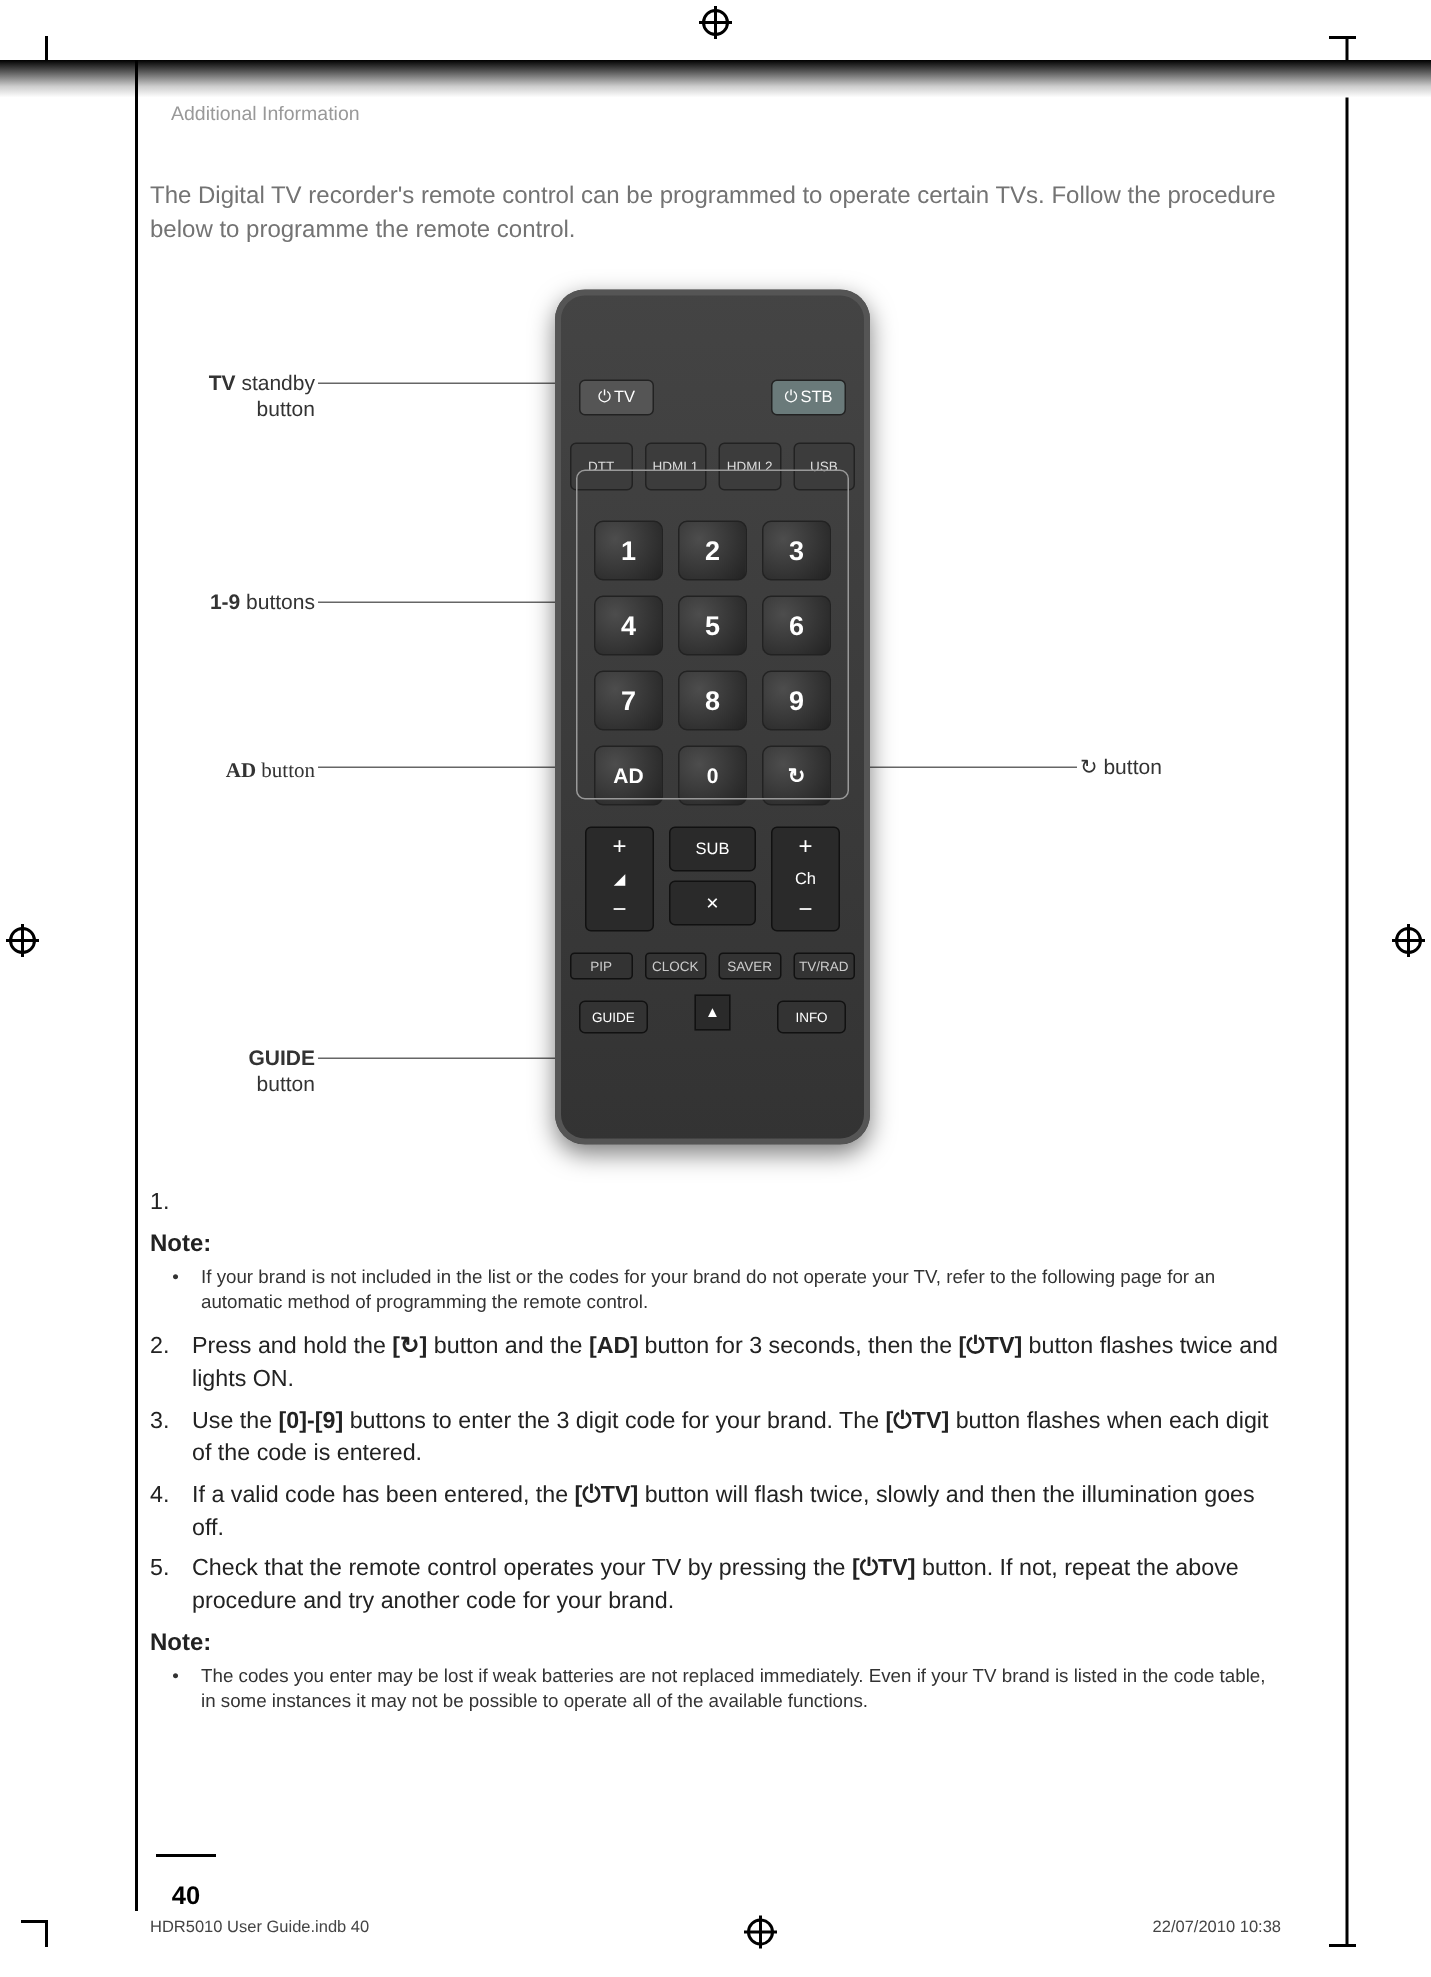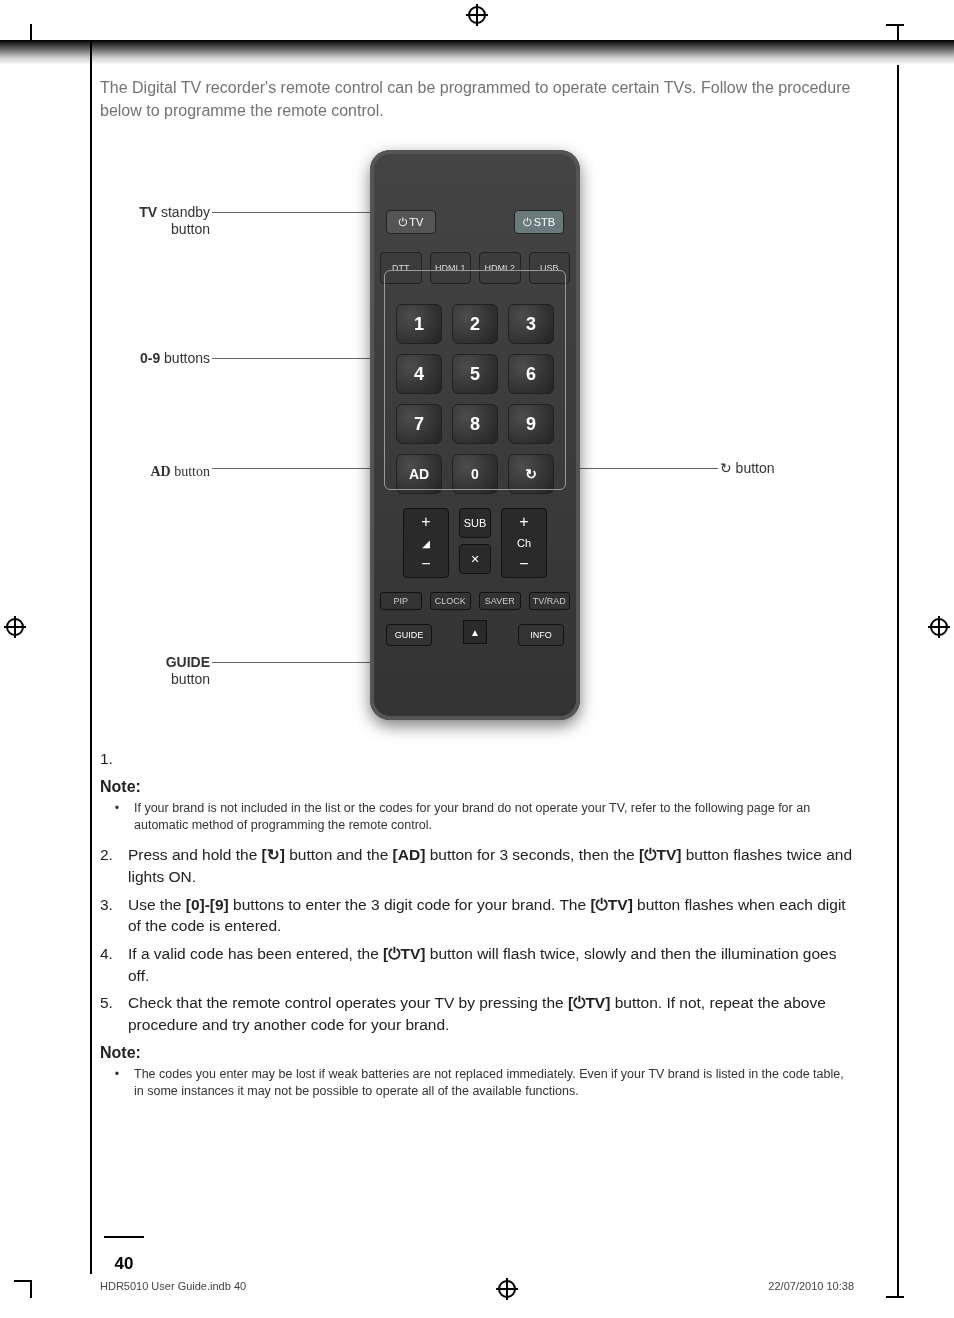--- a/index.html
+++ b/index.html
@@ -124,21 +124,21 @@
     width:46px; height:70px;
     background:#2a2a2a;
     border:1px solid #111;
     border-radius:4px;
     color:#fff;
     display:flex; flex-direction:column; align-items:center; justify-content:space-between;
     font-size:16px; padding:4px 0;
   }
   .mid-col { display:flex; flex-direction:column; gap:6px; align-items:center;}
   .mid-btn {
-    width:32px; height:30px;
+    width:58px; height:30px;
     background:#2a2a2a; border:1px solid #111; border-radius:4px;
     color:#fff; font-size:11px; display:flex;align-items:center;justify-content:center;
   }
   .mid-row { display:flex; gap:10px; justify-content:center; margin-top:14px;}
   .tiny-row { display:flex; gap:8px; justify-content:center; margin-top:14px;}
   .tiny-btn { width:42px; height:18px; font-size:9px; color:#ccc; background:#333; border:1px solid #111; border-radius:3px; display:flex;align-items:center;justify-content:center;}
   .bot-row { display:flex; justify-content:space-between; margin-top:14px; padding:0 6px;}
   .guide-btn, .info-btn { width:46px; height:22px; background:#333; border:1px solid #111; color:#fff; font-size:9px; display:flex;align-items:center;justify-content:center; border-radius:4px;}
   .dpad-up {
     width:24px;height:24px; background:#2a2a2a;
@@ -230,33 +230,34 @@
 <div class="crop-tr"></div>
 <div class="crop-right-edge"></div>
 <div class="crop-bl"></div>
 <div class="crop-br"></div>
 
 <div class="top-gradient"></div>
 <div class="left-bar"></div>
 
 <div class="content">
 
+  <div class="breadcrumb">Additional Information</div>
 
 
   <p class="intro">The Digital TV recorder's remote control can be programmed to operate certain TVs. Follow the procedure below to programme the remote control.</p>
 
   <div class="diagram">
 
     <div class="callout" style="top:64px; left:0; width:110px;">
       <b>TV</b><span> standby button</span>
     </div>
     <div class="remote-label-line" style="top:72px; left:112px; width:178px;"></div>
 
     <div class="callout" style="top:210px; left:0; width:110px;">
-      <b>0-9</b><span> buttons</span>
+      <b>1-9</b><span> buttons</span>
     </div>
     <div class="remote-label-line" style="top:218px; left:112px; width:170px;"></div>
 
     <div class="callout" style="top:324px; left:0; width:110px;font-family:Liberation Serif, serif;">
       <b>AD</b><span> button</span>
     </div>
     <div class="remote-label-line" style="top:328px; left:112px; width:186px;"></div>
 
     <div class="callout" style="top:514px; left:0; width:110px;">
       <b>GUIDE</b><br><span>button</span>

